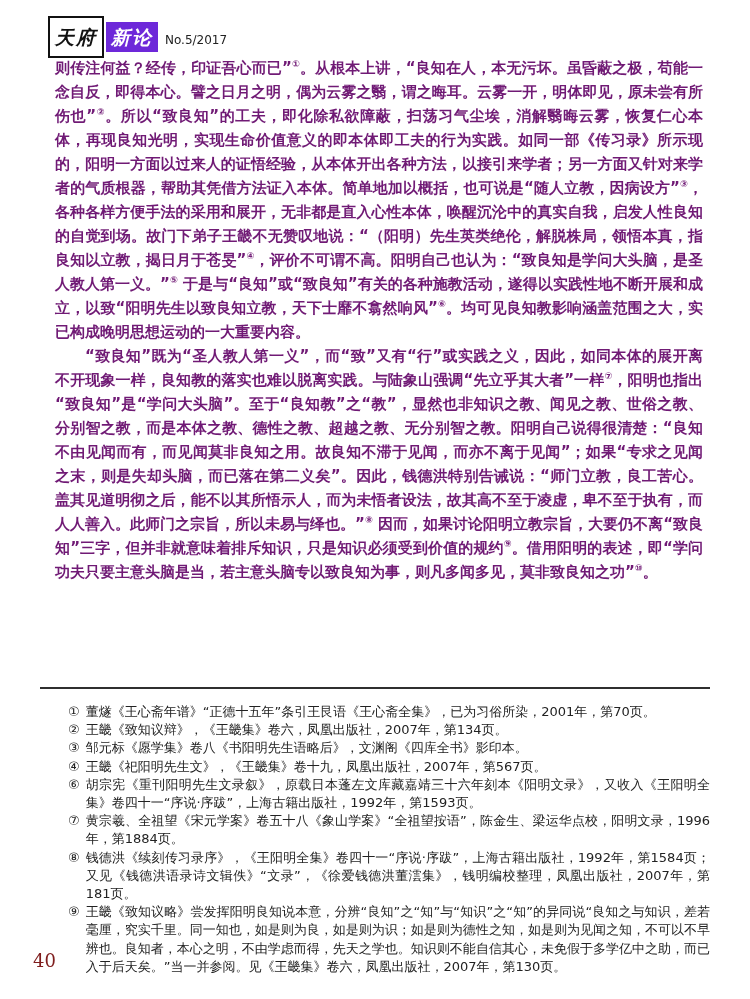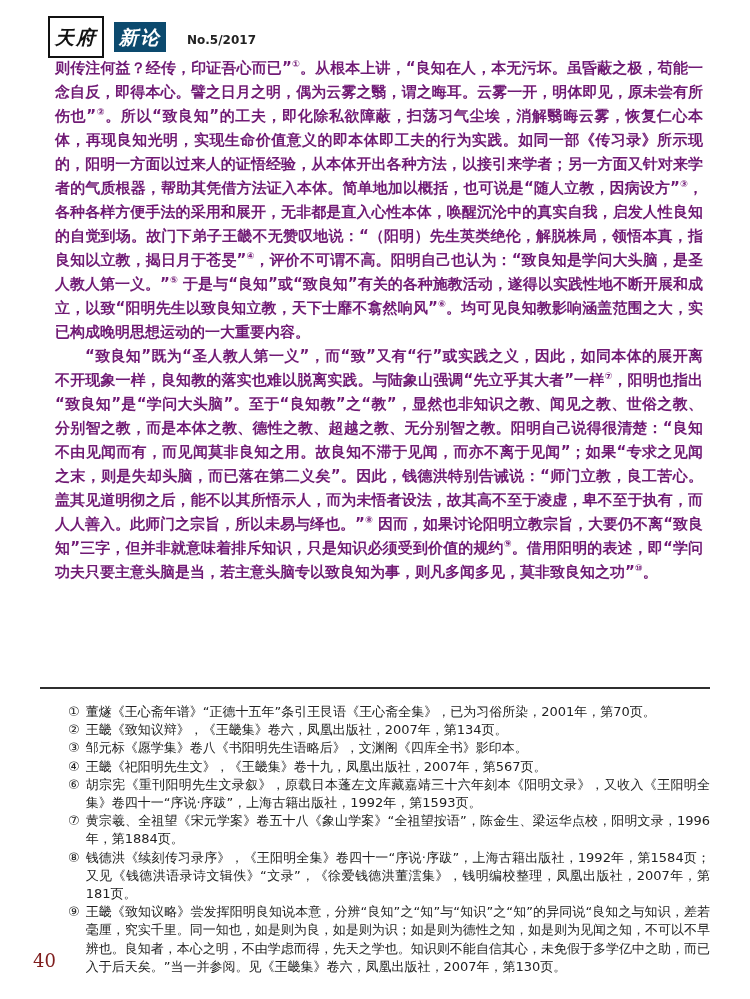--- a/index.html
+++ b/index.html
@@ -12,27 +12,27 @@
   .journal-header {
     position:absolute; top:16px; left:48px;
     display:flex; align-items:center;
   }
   .logo-part1 {
     display:inline-block; border:2px solid #111; background:#fff; color:#111;
     font-family:"DejaVu Serif", serif; font-weight:bold; font-style:italic;
     font-size:19px; line-height:24px; padding:7px 5px; letter-spacing:2px;
   }
   .logo-part2 {
-    display:inline-block; background:#0c4a6e; color:#fff;
+    display:inline-block; background:#6d28d9; color:#fff;
     font-family:"DejaVu Serif", serif; font-weight:bold; font-style:italic;
     font-size:19px; line-height:24px; padding:3px 5px; letter-spacing:2px;
-    margin-left:10px;
+    margin-left:2px;
   }
   .issue-no {
-    font-size:12px; font-weight:bold; color:#222; margin-left:21px; margin-top:6px;
+    font-size:12px; font-weight:normal; color:#222; margin-left:7px; margin-top:6px;
   }
   
   .body-text {
     position:absolute; top:56px; left:55px; width:648px;
     font-size:15px; line-height:24px; font-weight:600;
     text-align:justify; color:#701a75;
   }
   .body-text p { margin:0; }
   .body-text p.indent { text-indent:2em; }
   .body-text sup { font-size:0.62em; vertical-align:super; line-height:0; }

